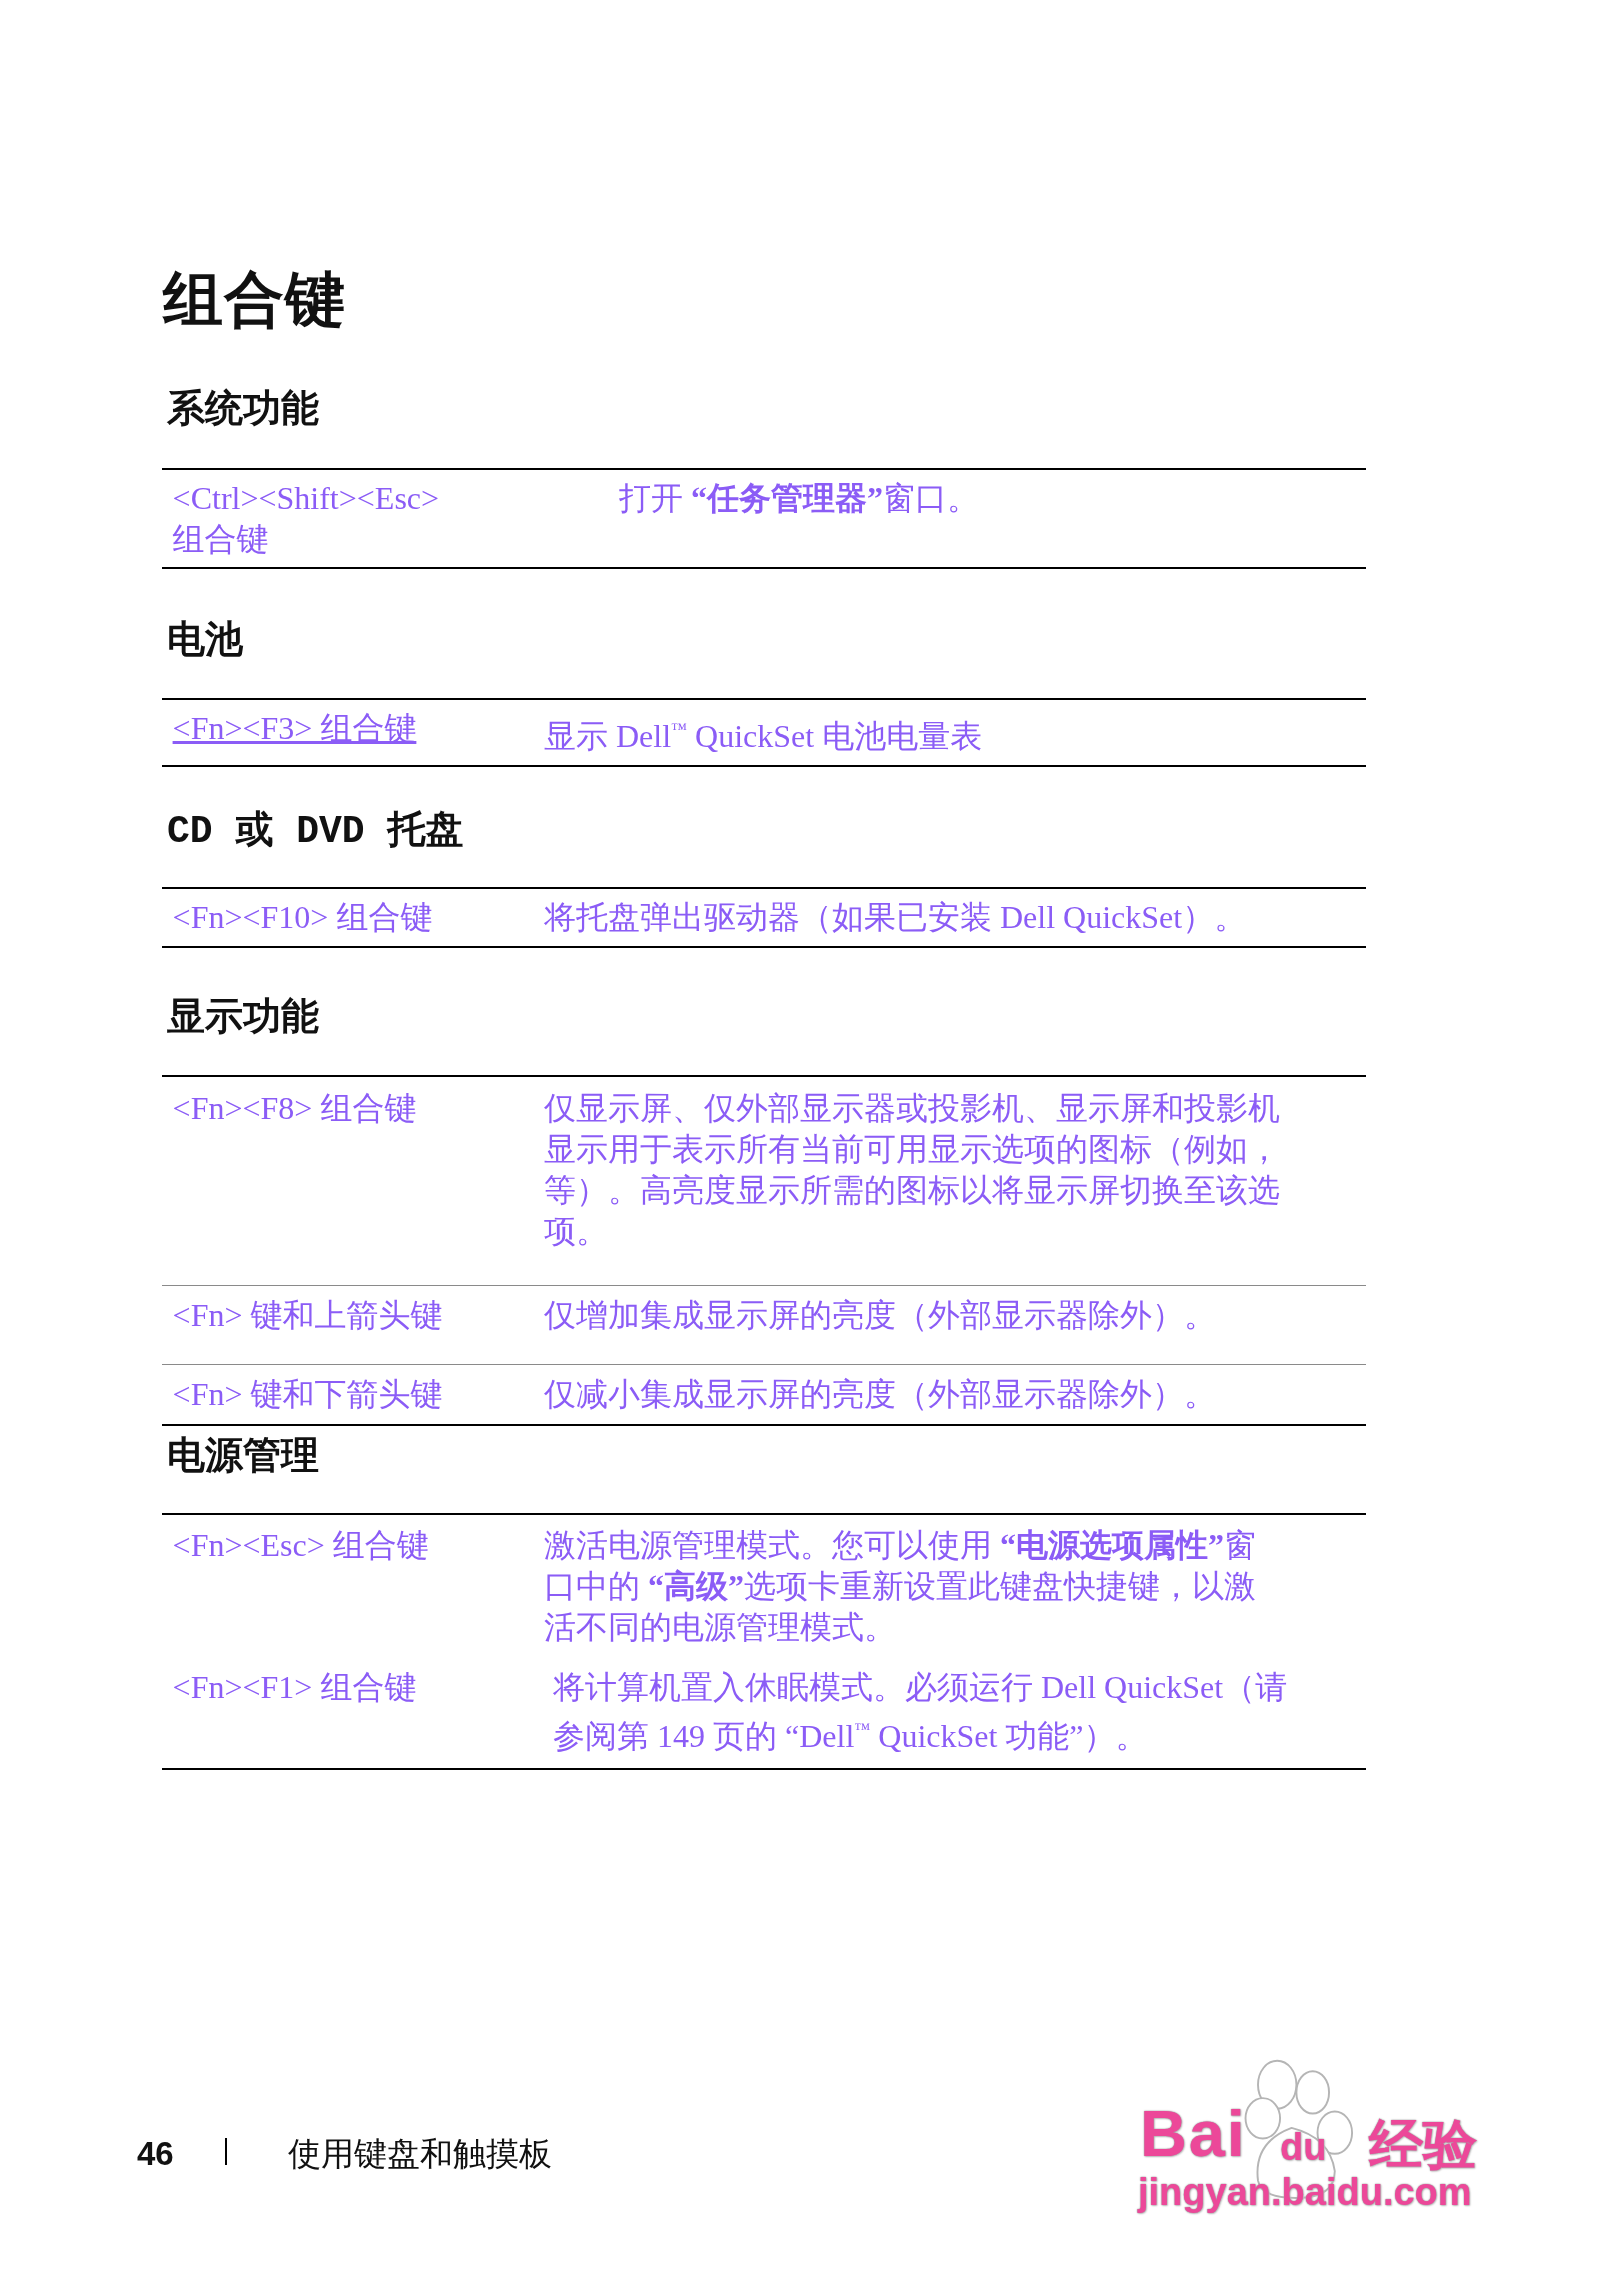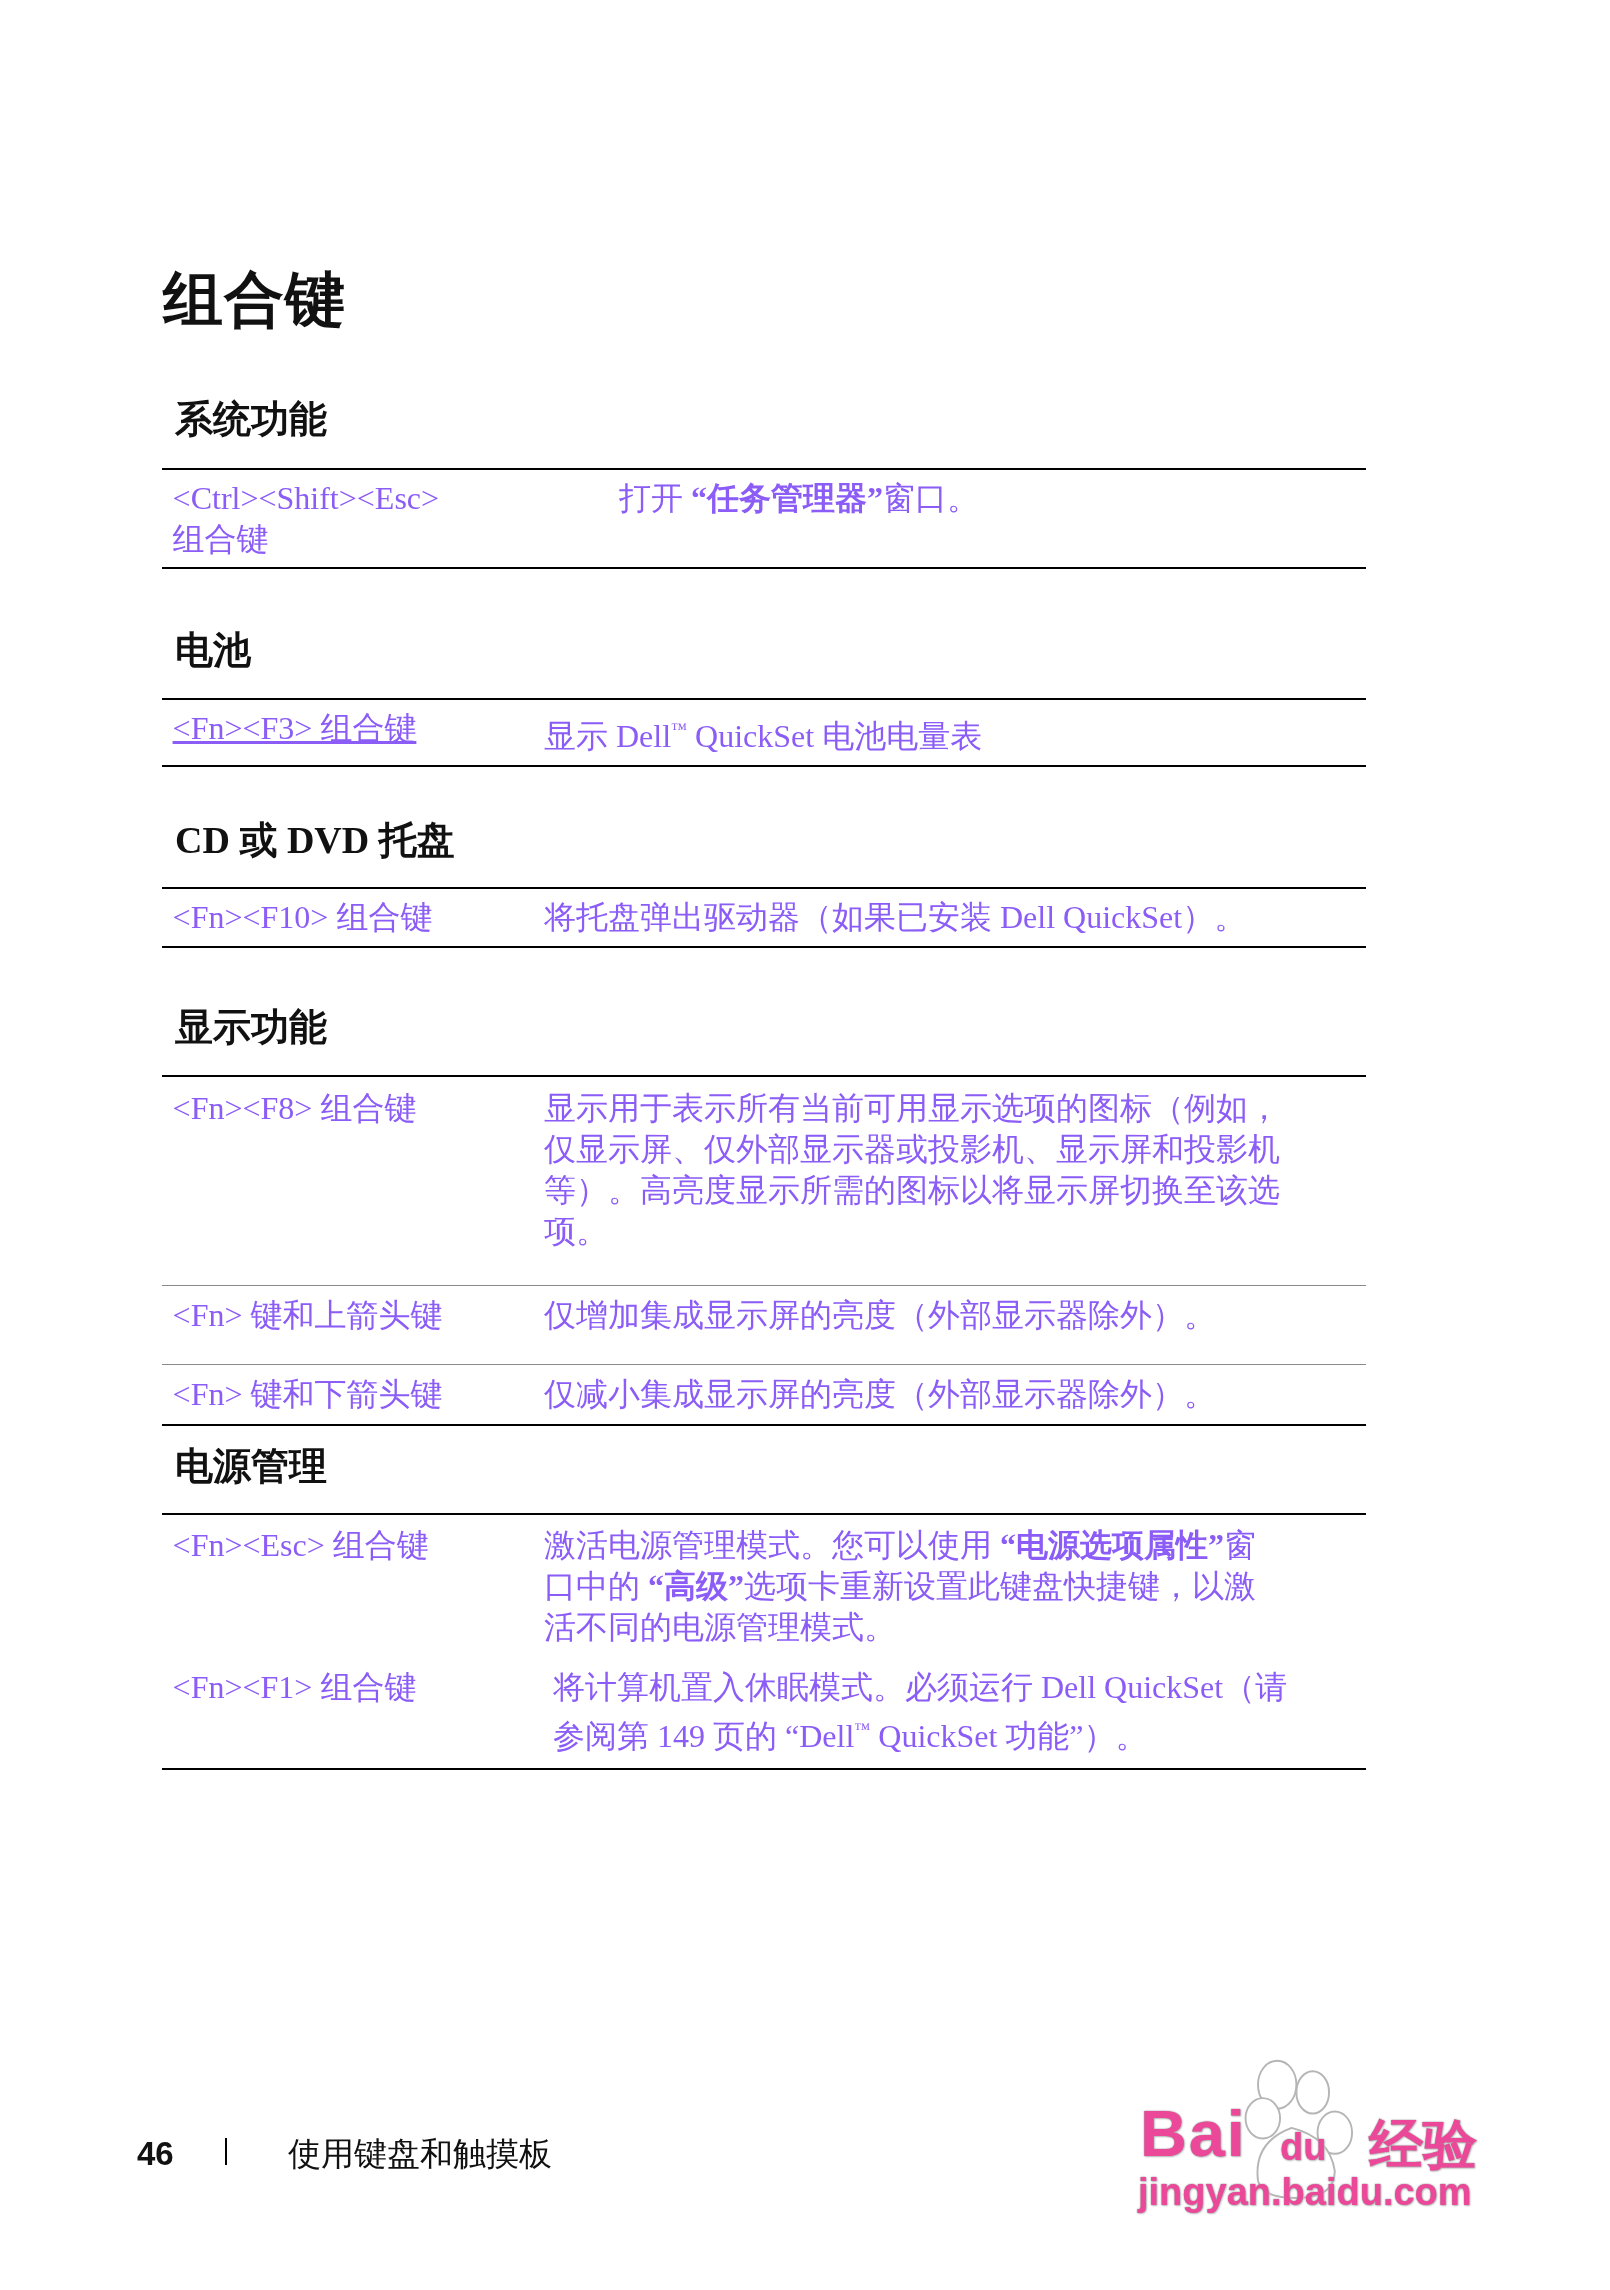--- a/index.html
+++ b/index.html
@@ -5,22 +5,22 @@
     html, body { margin: 0; padding: 0; background: #ffffff; }
     body { width: 1610px; height: 2290px; position: relative; overflow: hidden; color: #111; }
 
     .page-title {
       position: absolute; left: 163px; top: 265px;
       font-family: "Liberation Sans", "DejaVu Sans", sans-serif;
       font-weight: bold; font-size: 60px; line-height: 69px; margin: 0; letter-spacing: 1px;
     }
     .section-heading {
       position: absolute; left: 163px;
-      font-family: Liberation Serif, serif;
-      font-weight: bold; font-size: 38px; line-height: 46px; margin: 12px;
+      font-family: Liberation Mono, monospace;
+      font-weight: bold; font-size: 38px; line-height: 46px; margin: 4px;
     }
 
     .kb-table {
       position: absolute; left: 162px; width: 1204px;
       border-top: 2.9px solid #000; border-bottom: 2.9px solid #000;
       font-family: "Liberation Serif", "DejaVu Serif", serif;
       font-size: 32px; line-height: 41px; color: #8b5cf6;
     }
     .kb-row { display: flex; position: relative; }
     .kb-row.divided { border-top: 1.9px solid #8a8a8a; margin-top: 19px; }
@@ -80,22 +80,22 @@
     <div class="kb-key" style="width:382px;">&lt;Fn&gt;&lt;F10&gt; 组合键</div>
     <div class="kb-desc">将托盘弹出驱动器（如果已安装 Dell QuickSet）。</div>
   </div>
 </div>
 
 <h2 class="section-heading" style="top:992px;">显示功能</h2>
 <div class="kb-table" style="top:1075px;">
   <div class="kb-row" style="padding:10.6px 0 14.4px;">
     <div class="kb-key" style="width:382px;">&lt;Fn&gt;&lt;F8&gt; 组合键</div>
     <div class="kb-desc">
+      <div>仅显示屏、仅外部显示器或投影机、显示屏和投影机</div>
       <div>显示用于表示所有当前可用显示选项的图标（例如，</div>
-      <div>仅显示屏、仅外部显示器或投影机、显示屏和投影机</div>
       <div>等）。高亮度显示所需的图标以将显示屏切换至该选</div>
       <div>项。</div>
     </div>
   </div>
   <div class="kb-row divided" style="padding:8.6px 0 9.6px;">
     <div class="kb-key" style="width:382px;">&lt;Fn&gt; 键和上箭头键</div>
     <div class="kb-desc">仅增加集成显示屏的亮度（外部显示器除外）。</div>
   </div>
   <div class="kb-row divided" style="padding:8.6px 0 9.6px;">
     <div class="kb-key" style="width:382px;">&lt;Fn&gt; 键和下箭头键</div>

